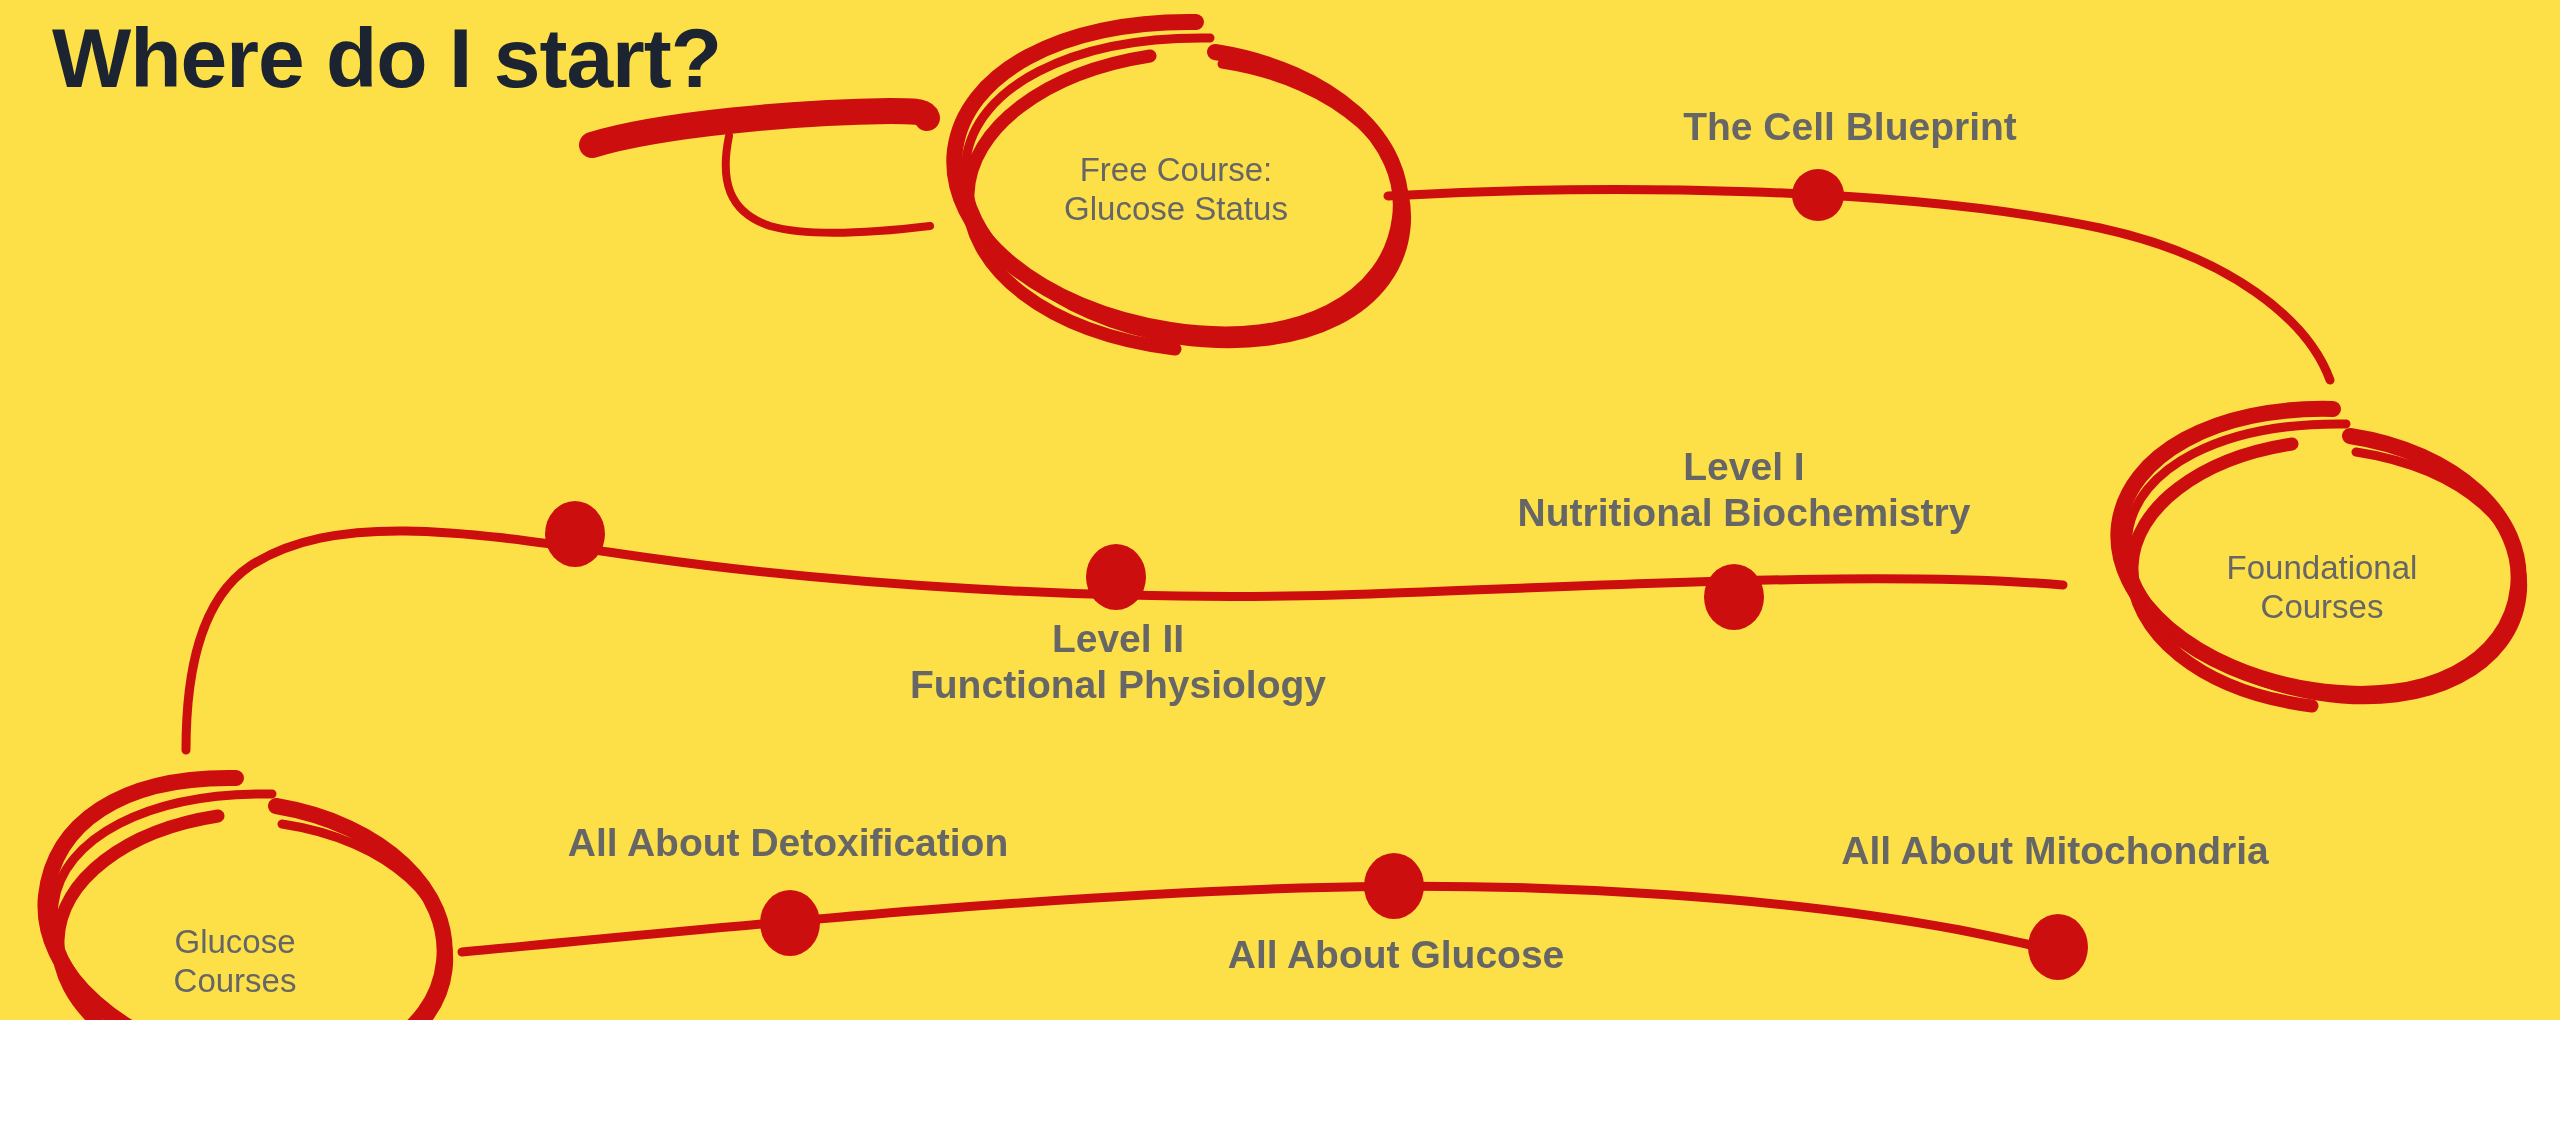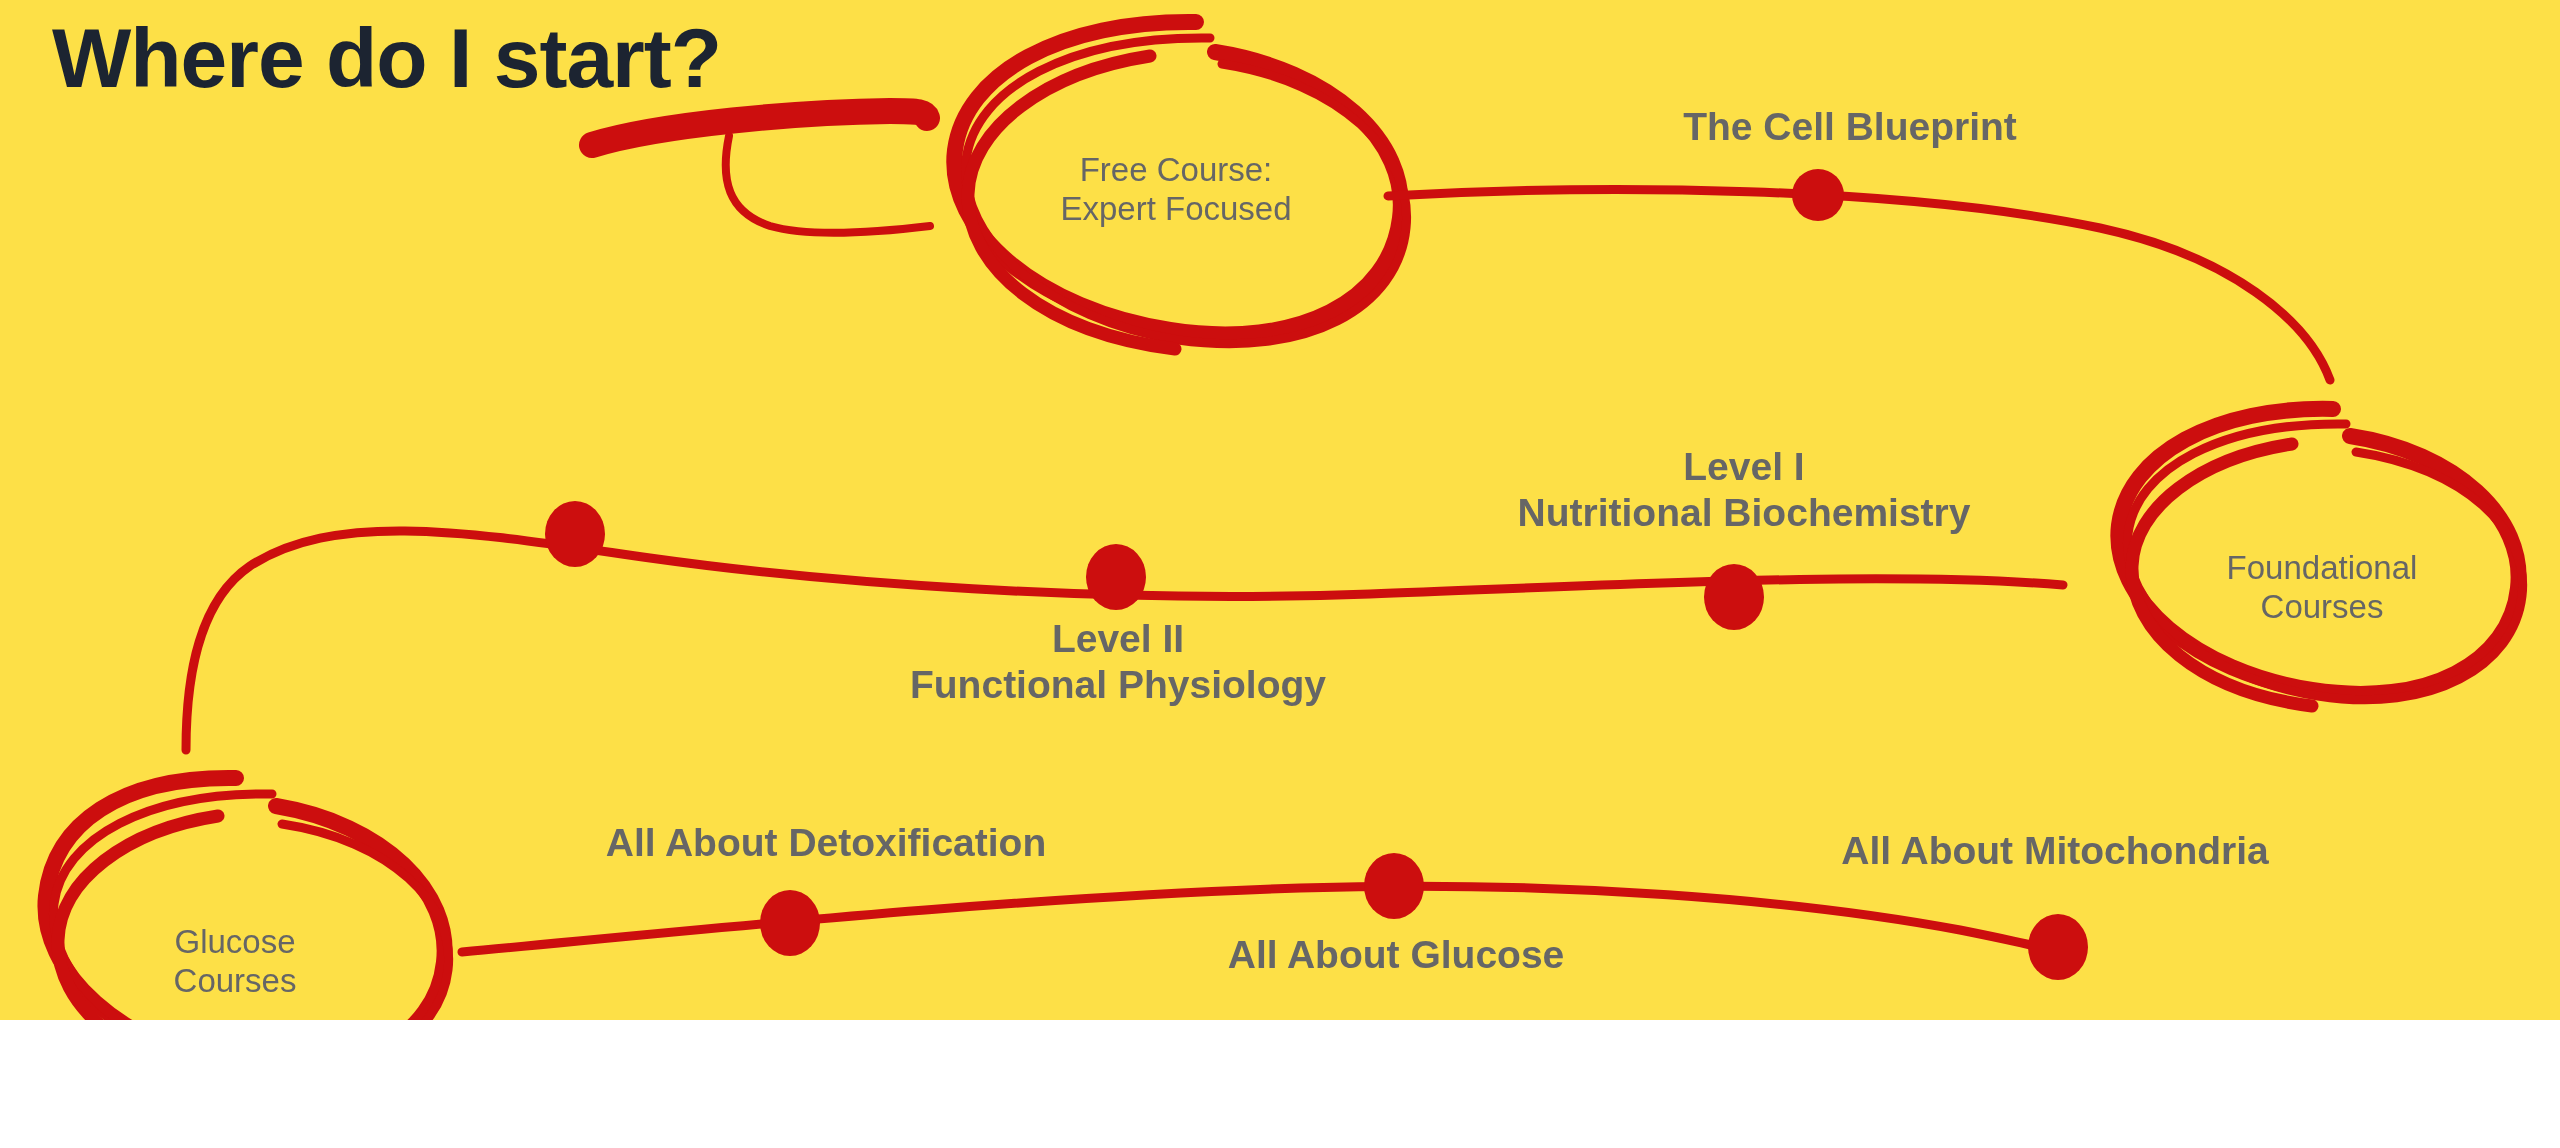--- a/index.html
+++ b/index.html
@@ -115,21 +115,21 @@
     </g>
     <ellipse cx="790" cy="923" rx="30" ry="33" fill="#cc0e0e"></ellipse>
     <ellipse cx="1394" cy="886" rx="30" ry="33" fill="#cc0e0e"></ellipse>
     <ellipse cx="2058" cy="947" rx="30" ry="33" fill="#cc0e0e"></ellipse>
   </svg>
 
   <div class="page-title">Where do I start?</div>
 
   <div class="hub-label" style="left:1176px; top:190px;">
     <span class="sub">Free Course:</span>
-    <span class="sub">Expert Focused</span>
+    <span class="sub">Glucose Status</span>
   </div>
 
   <div class="hub-label" style="left:2322px; top:588px;">
     <span class="sub">Foundational</span>
     <span class="sub">Courses</span>
   </div>
 
   <div class="hub-label" style="left:235px; top:962px;">
     <span class="sub">Glucose</span>
     <span class="sub">Courses</span>
@@ -143,21 +143,21 @@
   <div class="node-label" style="left:1118px; top:616px;">
     <span class="sub">Level II</span>
     <span class="sub">Functional Physiology</span>
   </div>
 
   <div class="node-label" style="left:1744px; top:444px;">
     <span class="sub">Level I</span>
     <span class="sub">Nutritional Biochemistry</span>
   </div>
 
-  <div class="node-label" style="left:788px; top:820px;margin-left:38px;">
+  <div class="node-label" style="left:788px; top:820px;">
     <span class="sub">All About Detoxification</span>
   </div>
 
   <div class="node-label" style="left:1396px; top:932px;">
     <span class="sub">All About Glucose</span>
   </div>
 
   <div class="node-label" style="left:2055px; top:828px;">
     <span class="sub">All About Mitochondria</span>
   </div>

